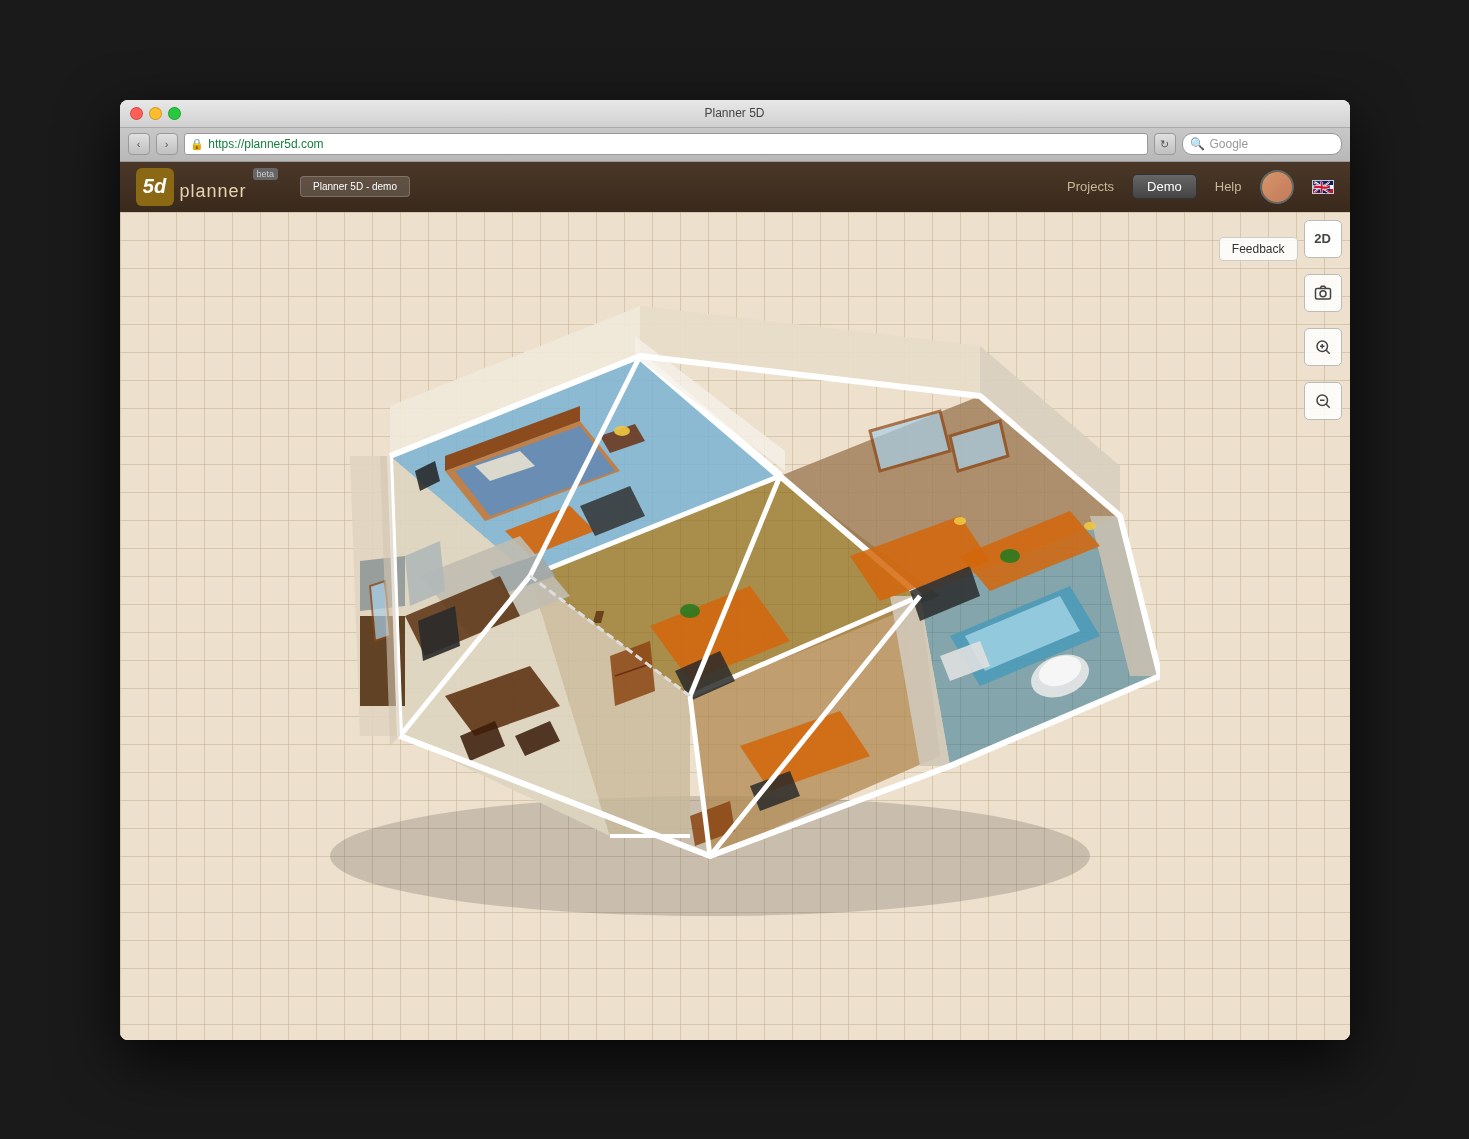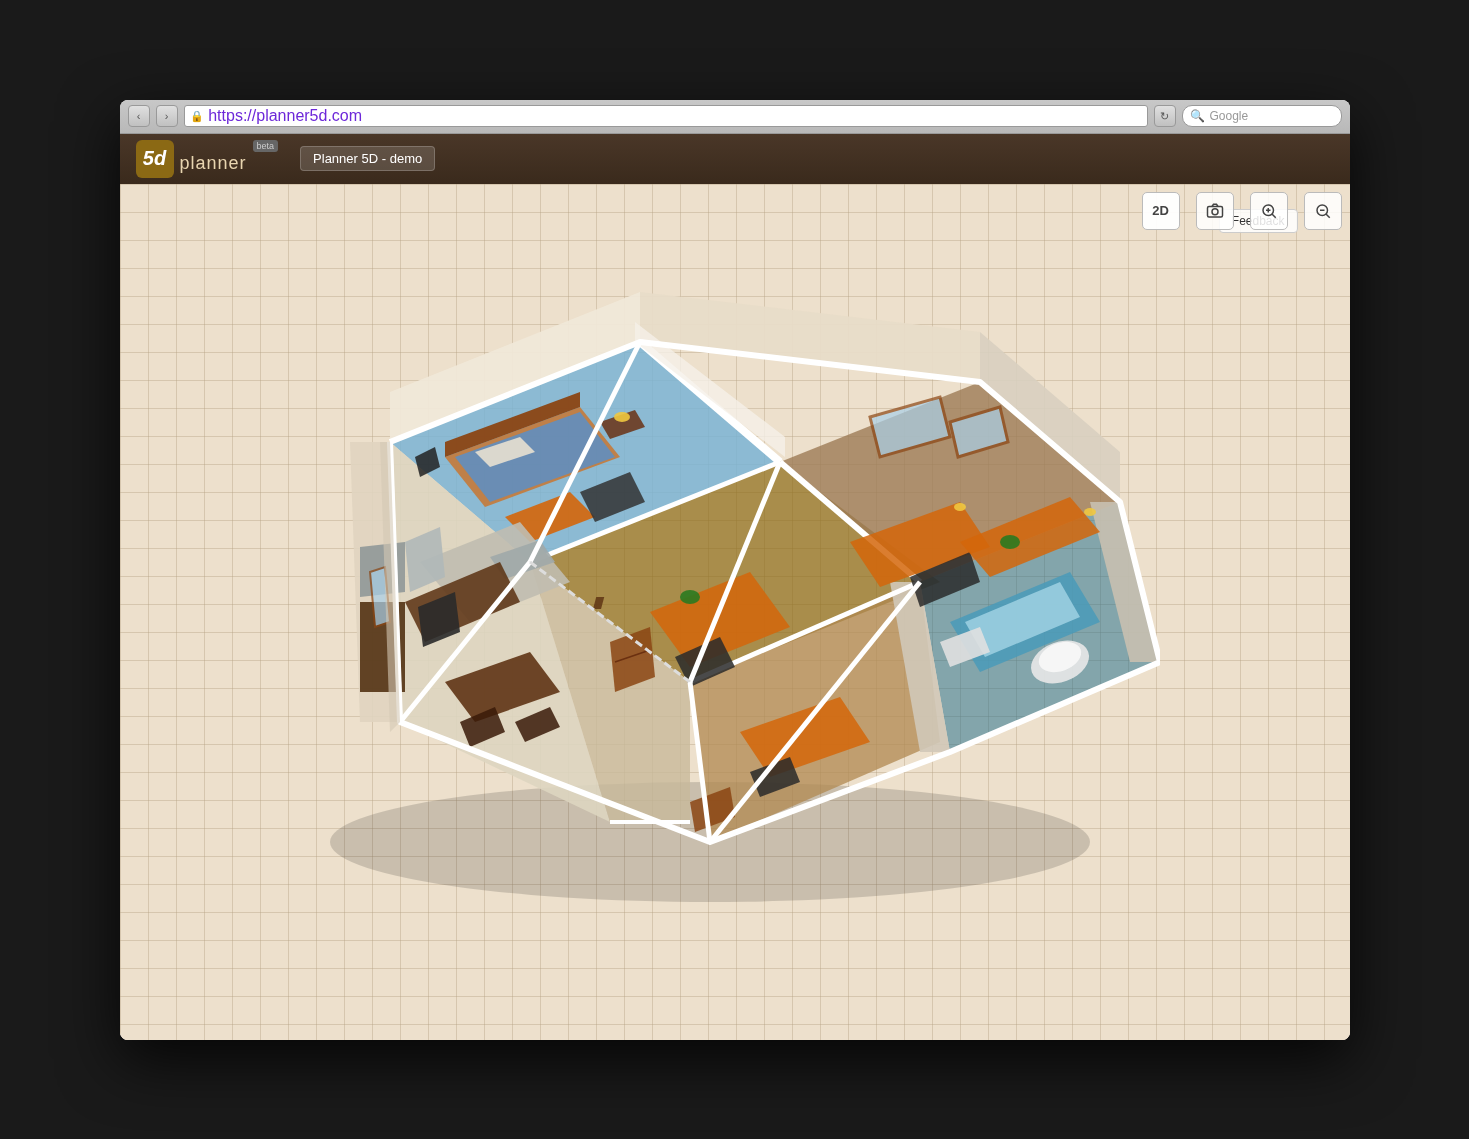--- a/index.html
+++ b/index.html
@@ -90,22 +90,22 @@
       display: flex;
       align-items: center;
       padding: 0 6px;
       gap: 4px;
     }
     .url-bar-icon {
       color: #888;
       font-size: 11px;
     }
     .url-bar-text {
-      font-size: 16px;
-      color: #6d28d9;
+      font-size: 12px;
+      color: #15803d;
     }
     .refresh-btn {
       width: 22px;
       height: 22px;
       background: linear-gradient(to bottom, #e0e0e0, #c0c0c0);
       border: 1px solid #999;
       border-radius: 4px;
       display: flex;
       align-items: center;
       justify-content: center;
@@ -172,21 +172,21 @@
       border-radius: 3px;
       align-self: flex-start;
     }
     .project-name-box {
       margin-left: 10px;
       background: rgba(255,255,255,0.15);
       border: 1px solid rgba(255,255,255,0.2);
       border-radius: 4px;
       padding: 4px 12px;
       color: #fff;
-      font-size: 13px;
+      font-size: 10px;
     }
     .appbar-spacer { flex: 1; }
     .appbar-nav {
       display: flex;
       align-items: center;
       gap: 18px;
     }
     .appbar-link {
       color: #c9b89a;
       font-size: 13px;
@@ -263,21 +263,21 @@
       cursor: pointer;
       z-index: 10;
     }
 
     
     .right-toolbar {
       position: absolute;
       top: 8px;
       right: 8px;
       display: flex;
-      flex-direction: row;
+      flex-direction: column;
       gap: 16px;
       z-index: 10;
     }
     .tool-btn {
       width: 38px;
       height: 38px;
       background: rgba(255,255,255,0.85);
       border: 1px solid #bbb;
       border-radius: 5px;
       display: flex;
@@ -313,20 +313,28 @@
       inset: 0;
       width: 100%;
       height: 100%;
     }
   </style>
 </head>
 <body>
 
 <div class="window">
 
+  <div class="titlebar">
+    <div class="titlebar-buttons">
+      <div class="tb-btn tb-close"></div>
+      <div class="tb-btn tb-min"></div>
+      <div class="tb-btn tb-max"></div>
+    </div>
+    <span class="titlebar-title">Planner 5D</span>
+  </div>
 
   <div class="addressbar">
     <div class="nav-btn">‹</div>
     <div class="nav-btn">›</div>
     <div class="url-bar">
       <span class="url-bar-icon">🔒</span>
       <span class="url-bar-text">https://planner5d.com</span>
     </div>
     <div class="refresh-btn">↻</div>
     <div class="search-bar">
@@ -338,20 +346,31 @@
   <div class="appbar">
     <div class="logo-area">
       <div class="logo-icon">
         <span>5d</span>
       </div>
       <span class="logo-text">planner</span>
       <span class="beta-badge">beta</span>
     </div>
     <div class="project-name-box">Planner 5D - demo</div>
     <div class="appbar-spacer"></div>
+    <div class="appbar-nav">
+      <a class="appbar-link">Projects</a>
+      <button class="demo-btn">Demo</button>
+      <a class="appbar-link">Help</a>
+      <div class="avatar">
+        <div class="avatar-img"></div>
+      </div>
+      <div class="flag">
+        <span style="font-size:14px;">🇬🇧</span>
+      </div>
+    </div>
   </div>
 
   <div class="canvas-area">
     <div class="canvas-bg"></div>
 
     <div class="feedback-btn">Feedback</div>
 
     <div class="right-toolbar">
       <div class="tool-btn active">
         <span>2D</span>

